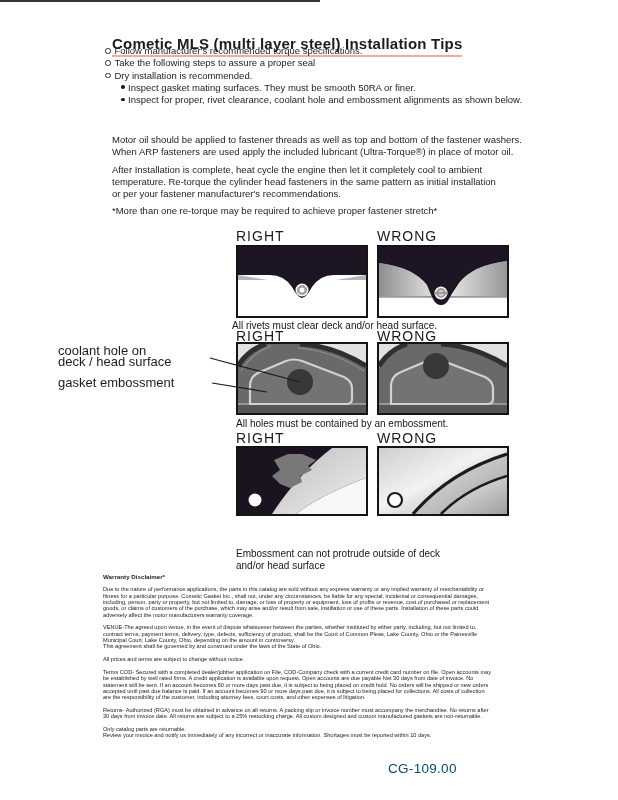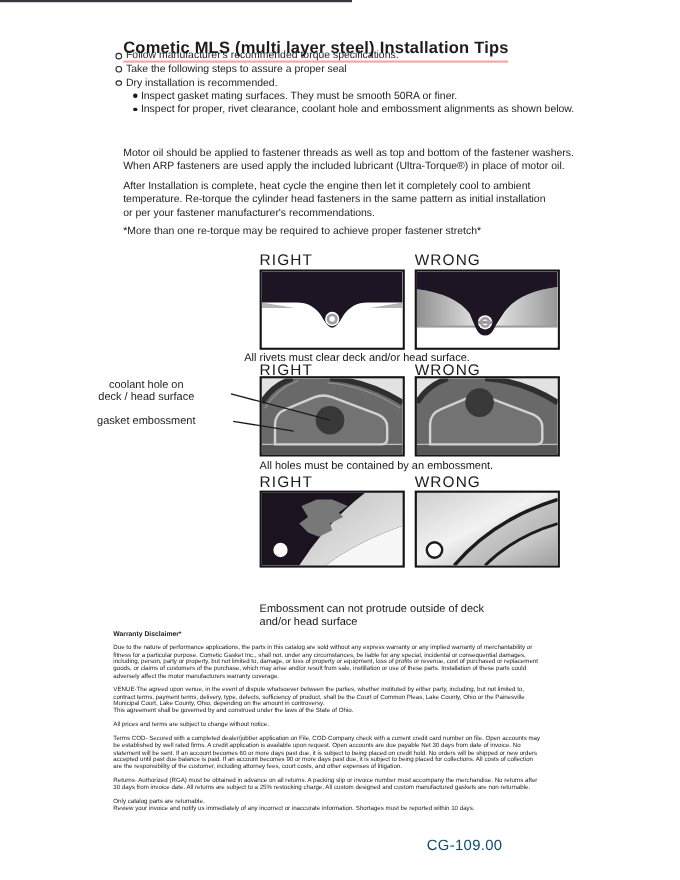--- a/index.html
+++ b/index.html
@@ -20,21 +20,21 @@
   .subbullets{left:121px;top:82px;}
   .db{width:3.6px;height:3.6px;background:#1c1c1c;border-radius:50%;margin:3.4px 3.5px 0 0;flex:none;}
   .diesel-h{left:112px;top:116px;font-size:12.5px;font-weight:bold;}
   .p1{left:112px;top:134px;}
   .p2{left:112px;top:164px;}
   .note{left:112px;top:205px;}
   .figlabel{font-size:14px;letter-spacing:1px;text-align:left;width:132px;color:#1a1a1a;}
   .panel{width:128px;height:69px;border:2px solid #141414;background:#fff;display:block;}
   .panel3{height:66px;}
   .caption{font-size:10px;line-height:11.5px;color:#161616;}
-  .ann{font-size:10px;line-height:11px;text-align:center;width:150px;color:#1c1c1c;}
+  .ann{font-size:13px;line-height:11px;text-align:left;width:150px;color:#1c1c1c;}
   .disc{left:103px;top:574px;width:420px;font-size:5.6px;line-height:6.35px;color:#222;}
   .disc .dh{font-weight:bold;font-size:6.2px;margin:0 0 6px 0;}
   .disc p{margin:0 0 6.4px 0;}
   .docnum{left:388px;top:761px;font-size:13.5px;letter-spacing:.3px;color:#0c4a6e;}
   .artifact{left:0;top:0;width:320px;height:2px;background:#3a3440;}
   svg{display:block;}
 </style>
 </head>
 <body>
 
@@ -107,21 +107,21 @@
       <path d="M0,16 Q34,20 48,38 L56,50 H0 Z" fill="url(#gL1)"></path>
       <path d="M128,14 Q94,18 80,36 L72,50 H128 Z" fill="url(#gR1)"></path>
       <rect x="0" y="49" width="128" height="1.8" fill="#9a9a9a"></rect>
       <path d="M0,0 H128 V14 Q94,18 80,36 Q72,48 70,52 Q67,58 62,58 Q57,58 54,52 Q52,48 48,38 Q34,20 0,16 Z" fill="#1d1424"></path>
       <circle cx="62" cy="46" r="6.5" fill="#ffffff"></circle>
       <rect x="55.5" y="44.6" width="13" height="2.8" fill="#9a9a9a"></rect>
       <circle cx="62" cy="46" r="3.8" fill="none" stroke="#9e9e9e" stroke-width="2.4"></circle>
     </svg>
   </div>
 
-  <div class="abs caption" style="left:222px;top:320px;">All rivets must clear deck and/or head surface.</div>
+  <div class="abs caption" style="left:232px;top:320px;">All rivets must clear deck and/or head surface.</div>
 
   <div class="abs figlabel" style="left:236px;top:328px;">RIGHT</div>
   <div class="abs figlabel" style="left:377px;top:328px;">WRONG</div>
 
   <div class="abs ann ml" style="left:58px;top:345px;">coolant hole on
 deck / head surface</div>
   <div class="abs ann" style="left:58px;top:377px;">gasket embossment</div>
 
   <div class="abs" style="left:236px;top:342px;">
     <svg class="panel" viewBox="0 0 128 69">

